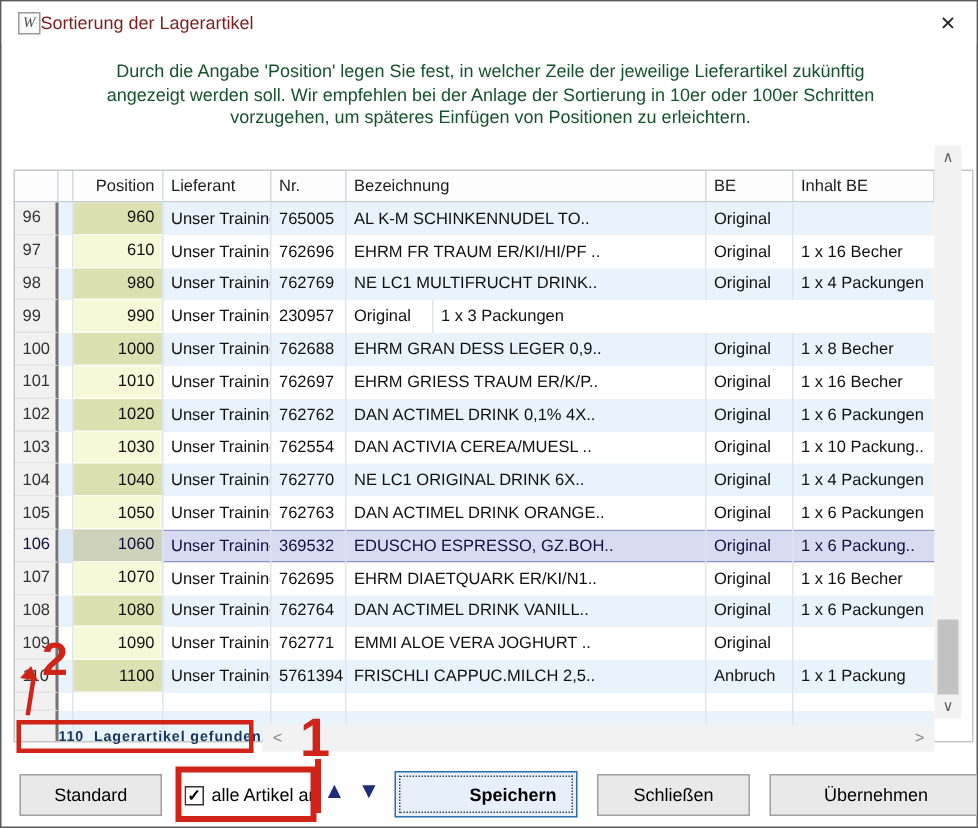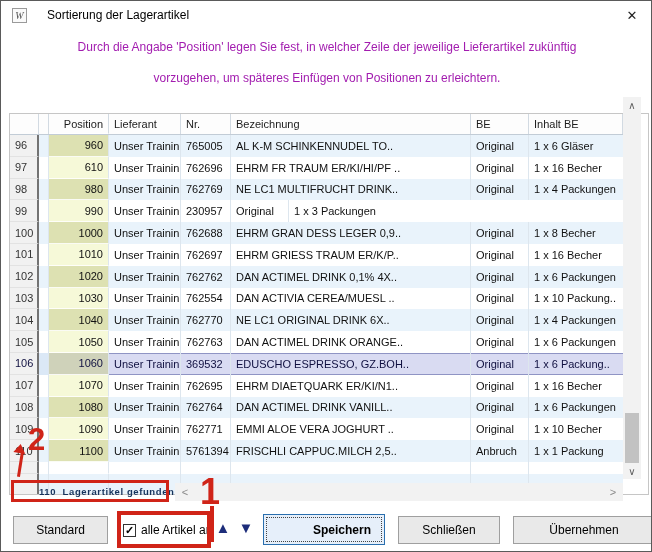--- a/index.html
+++ b/index.html
@@ -12,30 +12,30 @@
     overflow:hidden;
   }
   
   .titlebar { position:absolute; left:0; top:0; width:650px; height:28px; background:#fff; }
   .app-icon {
     position:absolute; left:11px; top:7px; width:15px; height:15px;
     border:1px solid #9a9a9a; background:#fafafa; color:#555;
     font-family:"Liberation Serif", serif; font-size:10px; font-style:italic;
     display:flex; align-items:center; justify-content:center; line-height:1;
   }
-  .title-text { position:absolute; left:46px; top:7px; font-size:12px; color:#000000; }
+  .title-text { position:absolute; left:26px; top:7px; font-size:12px; color:#7f1d1d; }
   .close-btn {
     position:absolute; right:8px; top:4px; width:22px; height:20px;
     display:flex; align-items:center; justify-content:center;
     font-size:13px; color:#222; background:transparent; border:none; cursor:pointer;
   }
   
   .instructions {
     position:absolute; left:40px; top:39px; width:572px;
-    text-align:center; font-size:12px; line-height:15.5px; color:#a21caf;
+    text-align:center; font-size:12px; line-height:15.5px; color:#14532d;
   }
   
   .grid-wrap {
     position:absolute; left:8px; top:112px; width:640px; height:382px;
     overflow:hidden; border:1px solid #c6c6c6; background:#fff;
   }
   .row { display:flex; width:613px; height:21.8px; }
   .hrow { height:21px; background:#fdfdfd; border-bottom:1px solid #c2ccd6; }
   .c {
     height:100%; display:flex; align-items:center; padding:0 5px;
@@ -122,21 +122,21 @@
 <body>
 
 <div class="titlebar">
   <div class="app-icon">W</div>
   <div class="title-text">Sortierung der Lagerartikel</div>
   <button class="close-btn">✕</button>
 </div>
 
 <div class="instructions">
   <span>Durch die Angabe 'Position' legen Sie fest, in welcher Zeile der jeweilige Lieferartikel zukünftig</span><br>
-  <br>
+  <span>angezeigt werden soll. Wir empfehlen bei der Anlage der Sortierung in 10er oder 100er Schritten</span><br>
   <span>vorzugehen, um späteres Einfügen von Positionen zu erleichtern.</span>
 </div>
 
 <div class="grid-wrap">
   <div class="row hrow">
     <div class="c c-num"></div>
     <div class="c c-mark"></div>
     <div class="c c-pos">Position</div>
     <div class="c c-lief">Lieferant</div>
     <div class="c c-nr">Nr.</div>
@@ -146,21 +146,20 @@
   </div>
   <div id="grid-body">
       <div class="row even">
     <div class="c c-num">96</div>
     <div class="c c-mark"></div>
     <div class="c c-pos">960</div>
     <div class="c c-lief">Unser Trainingslie..</div>
     <div class="c c-nr">765005</div>
     <div class="c c-bez">AL K-M SCHINKENNUDEL TO..</div>
     <div class="c c-be">Original</div>
-    <div class="c c-inh">1 x 6 Gläser</div>
   </div>
       <div class="row odd">
     <div class="c c-num">97</div>
     <div class="c c-mark"></div>
     <div class="c c-pos">610</div>
     <div class="c c-lief">Unser Trainingslie..</div>
     <div class="c c-nr">762696</div>
     <div class="c c-bez">EHRM FR TRAUM ER/KI/HI/PF ..</div>
     <div class="c c-be">Original</div>
     <div class="c c-inh">1 x 16 Becher</div>
@@ -275,21 +274,20 @@
     <div class="c c-inh">1 x 6 Packungen</div>
   </div>
       <div class="row odd">
     <div class="c c-num">109</div>
     <div class="c c-mark"></div>
     <div class="c c-pos">1090</div>
     <div class="c c-lief">Unser Trainingslie..</div>
     <div class="c c-nr">762771</div>
     <div class="c c-bez">EMMI ALOE VERA JOGHURT ..</div>
     <div class="c c-be">Original</div>
-    <div class="c c-inh">1 x 10 Becher</div>
   </div>
       <div class="row even">
     <div class="c c-num">110</div>
     <div class="c c-mark"></div>
     <div class="c c-pos">1100</div>
     <div class="c c-lief">Unser Trainingslie..</div>
     <div class="c c-nr">5761394</div>
     <div class="c c-bez">FRISCHLI CAPPUC.MILCH 2,5..</div>
     <div class="c c-be">Anbruch</div>
     <div class="c c-inh">1 x 1 Packung</div>

